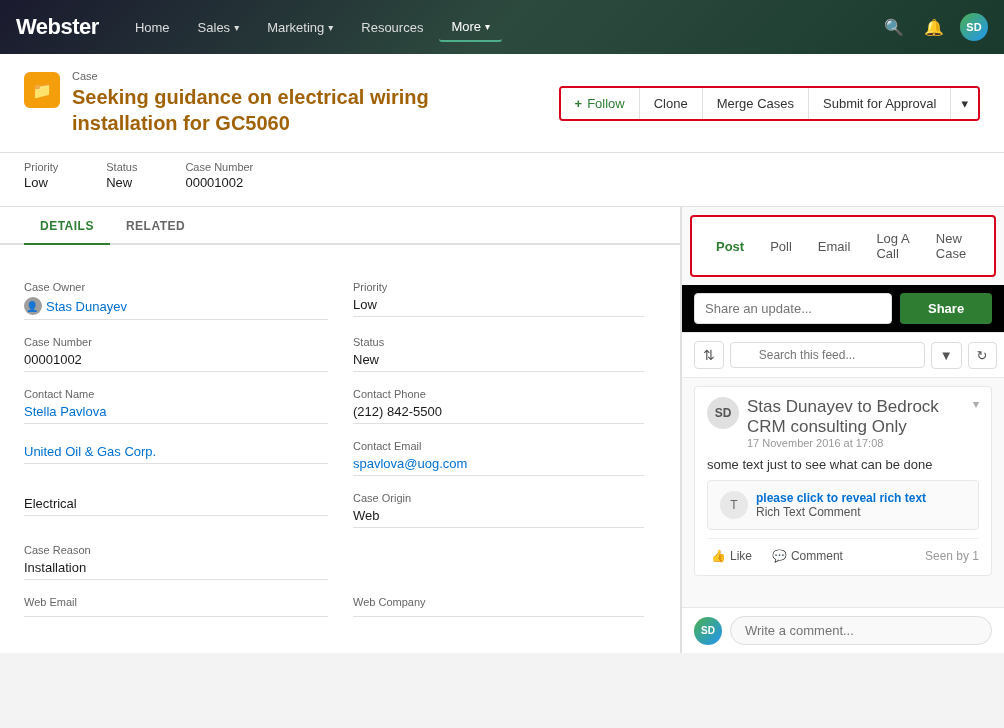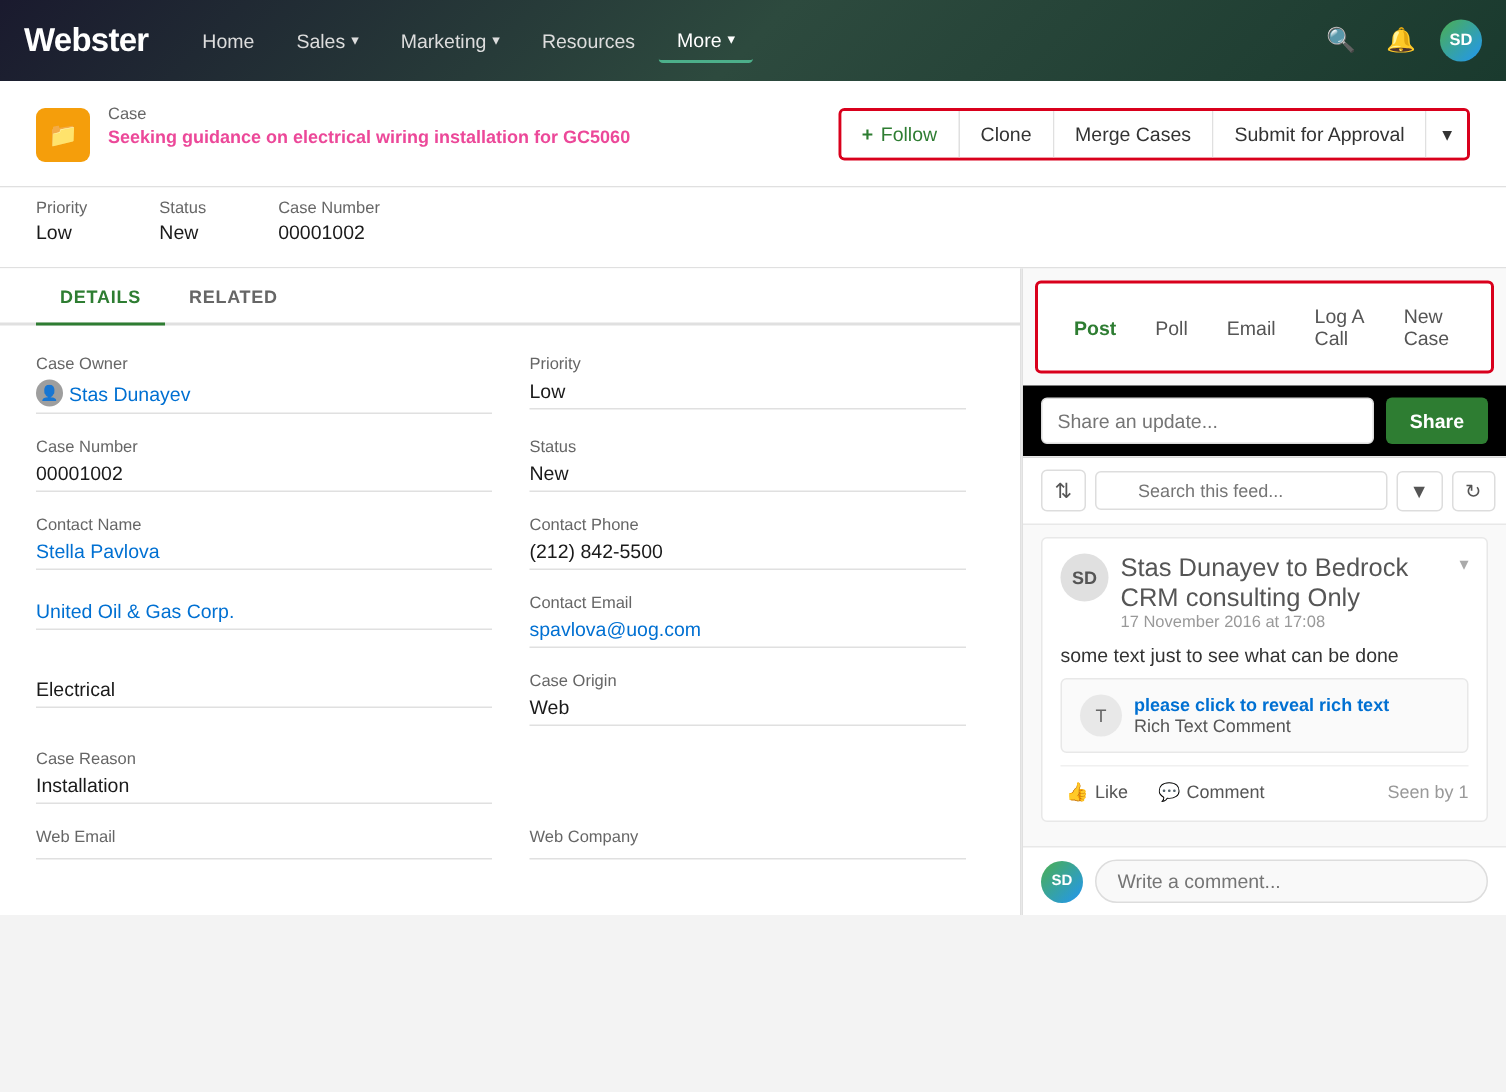--- a/index.html
+++ b/index.html
@@ -78,21 +78,21 @@
     .case-icon {
       width: 36px; height: 36px;
       background: #f59e0b;
       border-radius: 6px;
       display: flex; align-items: center; justify-content: center;
       font-size: 16px;
       flex-shrink: 0;
       margin-top: 2px;
     }
     .case-label { font-size: 11px; color: #666; margin-bottom: 2px; }
-    .case-title { font-size: 12px; font-weight: 600; color: #ec4899; line-height: 1.3; max-width: 440px; }
+    .case-title { font-size: 20px; font-weight: 600; color: #a16207; line-height: 1.3; max-width: 440px; }
 
     
     .action-buttons {
       display: flex;
       align-items: center;
       border: 2px solid #d9001c;
       border-radius: 4px;
       overflow: hidden;
     }
     .action-btn {
@@ -159,21 +159,21 @@
       margin-bottom: -2px;
       letter-spacing: 0.5px;
     }
     .detail-tab.active { color: #2e7d32; border-bottom-color: #2e7d32; }
 
     
     .fields-grid {
       display: grid;
       grid-template-columns: 1fr 1fr;
       gap: 0;
-      padding: 12px 24px;
+      padding: 28px 24px;
     }
     .field-group {
       padding: 8px 12px 8px 0;
       position: relative;
     }
     .field-group:nth-child(even) { padding-left: 12px; border-left: 1px solid transparent; }
     .field-label { font-size: 11px; color: #666; margin-bottom: 3px; }
     .field-value { font-size: 13px; color: #1a1a1a; }
     .field-value.link { color: #0070d2; cursor: pointer; }
     .field-edit-icon {
@@ -239,21 +239,21 @@
       border-radius: 4px;
       padding: 7px 10px;
       font-size: 13px;
       color: #999;
       outline: none;
     }
     .share-btn {
       background: #2e7d32;
       color: #fff;
       border: none;
-      padding: 8px 16px;
+      padding: 8px 28px;
       border-radius: 4px;
       font-size: 13px;
       font-weight: 600;
       cursor: pointer;
     }
 
     
     .feed-toolbar {
       display: flex;
       align-items: center;

